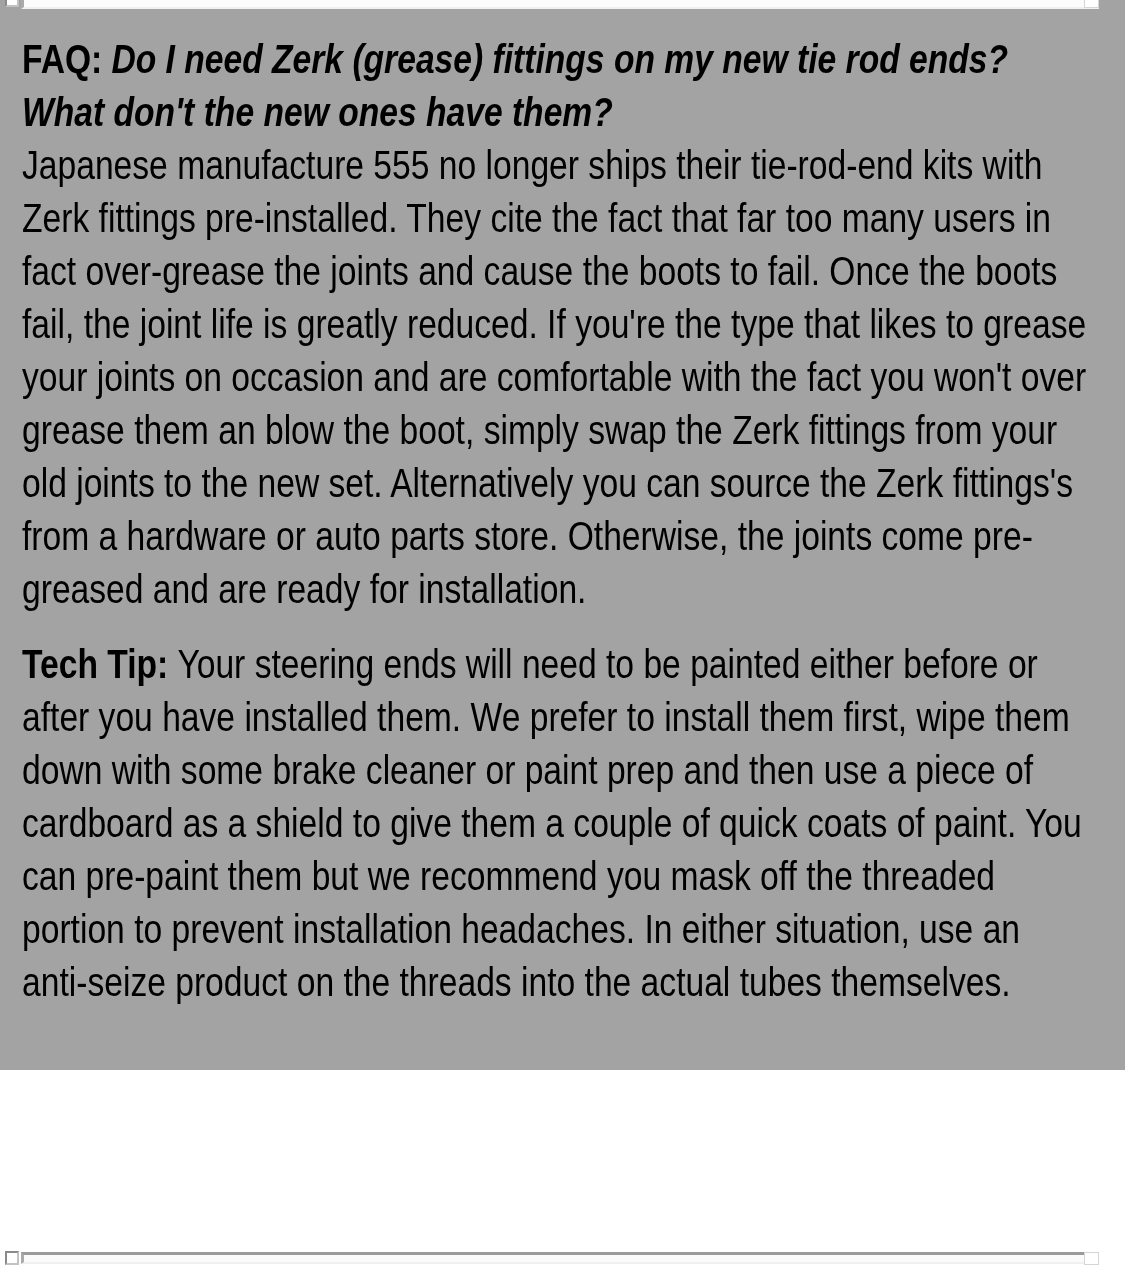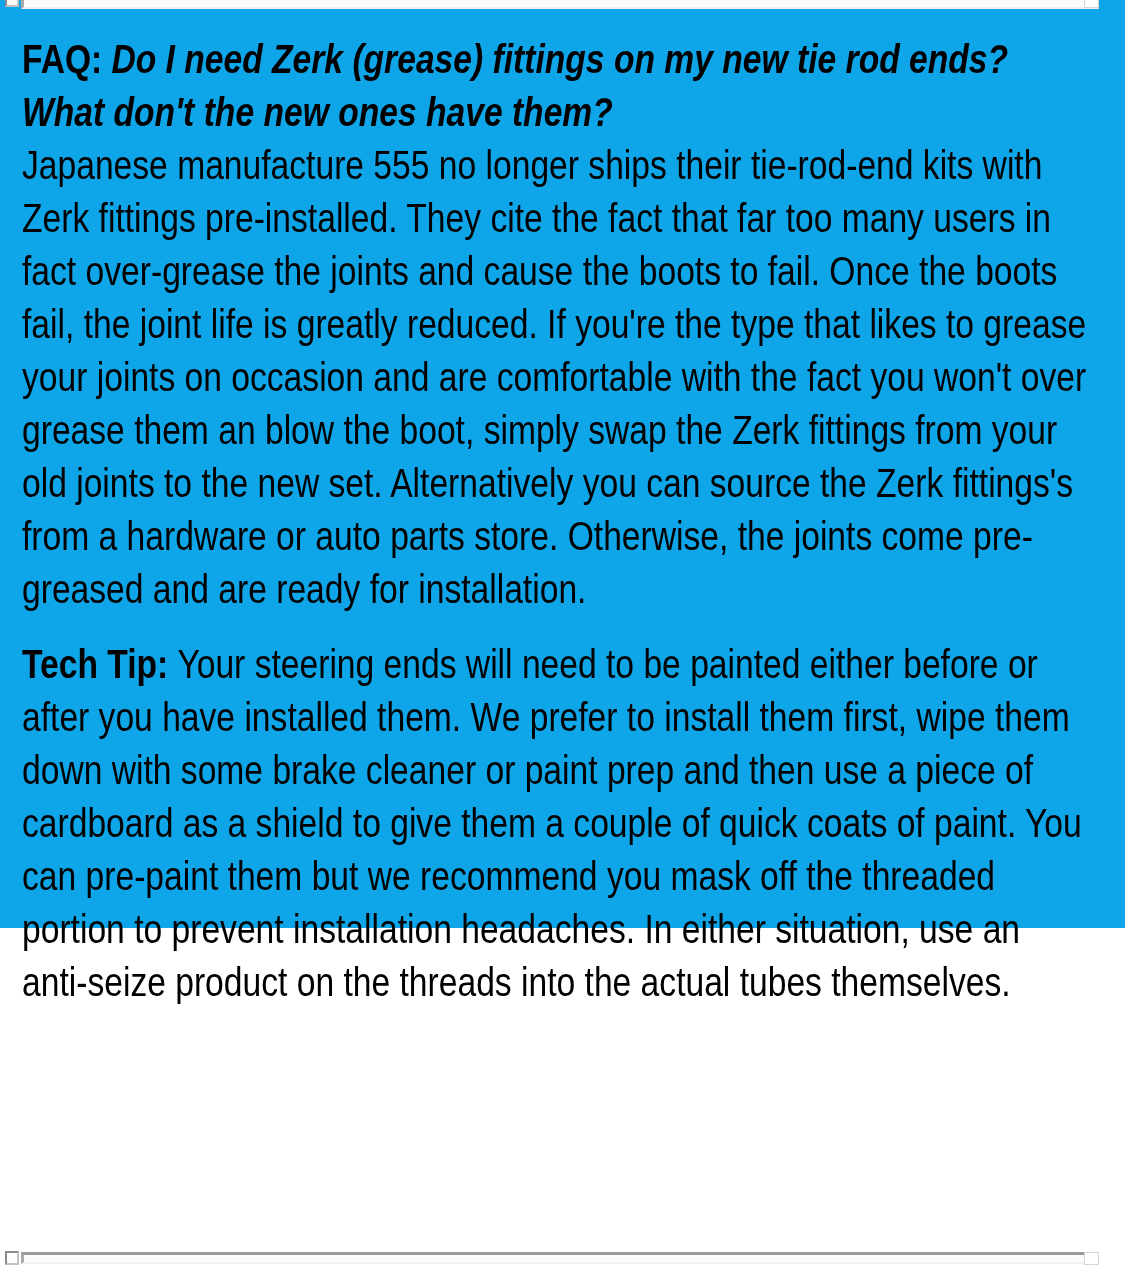--- a/index.html
+++ b/index.html
@@ -5,22 +5,22 @@
   * { margin: 0; padding: 0; box-sizing: border-box; }
   html, body {
     width: 1125px;
     height: 1282px;
     background: #ffffff;
     overflow: hidden;
   }
   .page {
     position: relative;
     width: 1125px;
-    height: 928px;
-    background: #0ea5e9;
+    height: 1070px;
+    background: #a3a3a3;
     font-family: "Liberation Sans", sans-serif;
     color: #000000;
   }
   
   .rule {
     position: absolute;
     left: 21px;
     width: 1078px;
     height: 12px;
     background: #fbfbfb;

